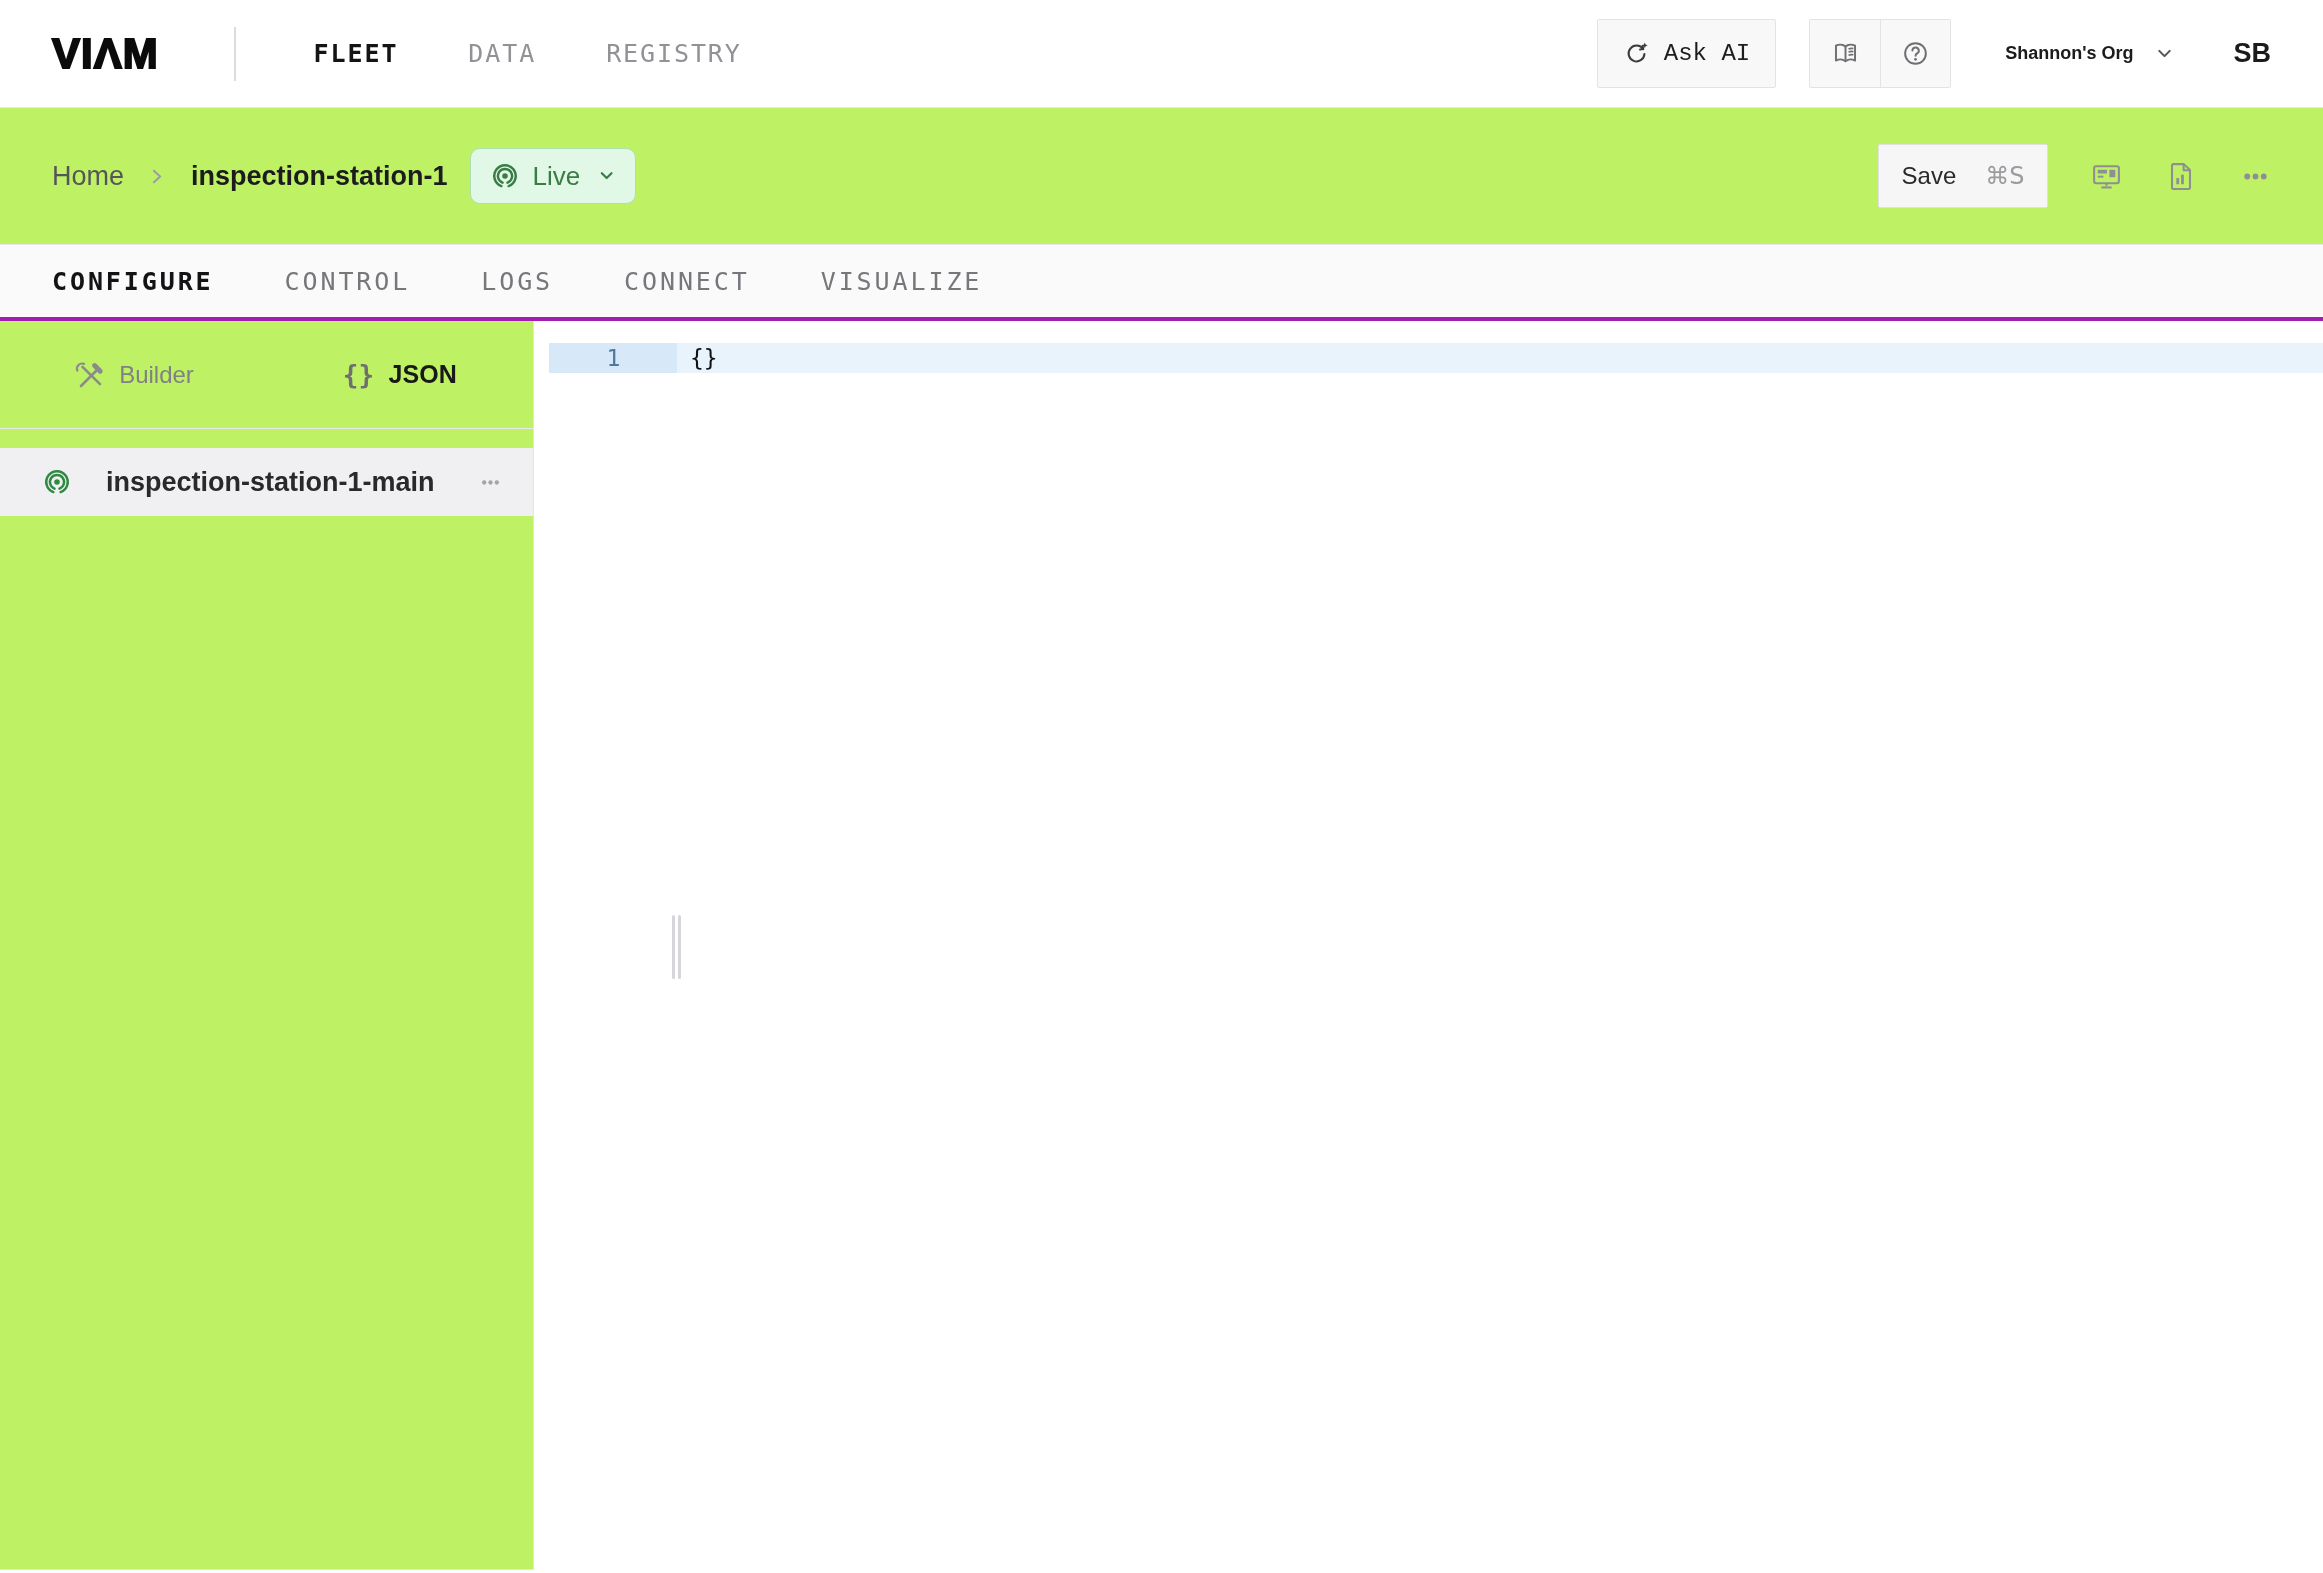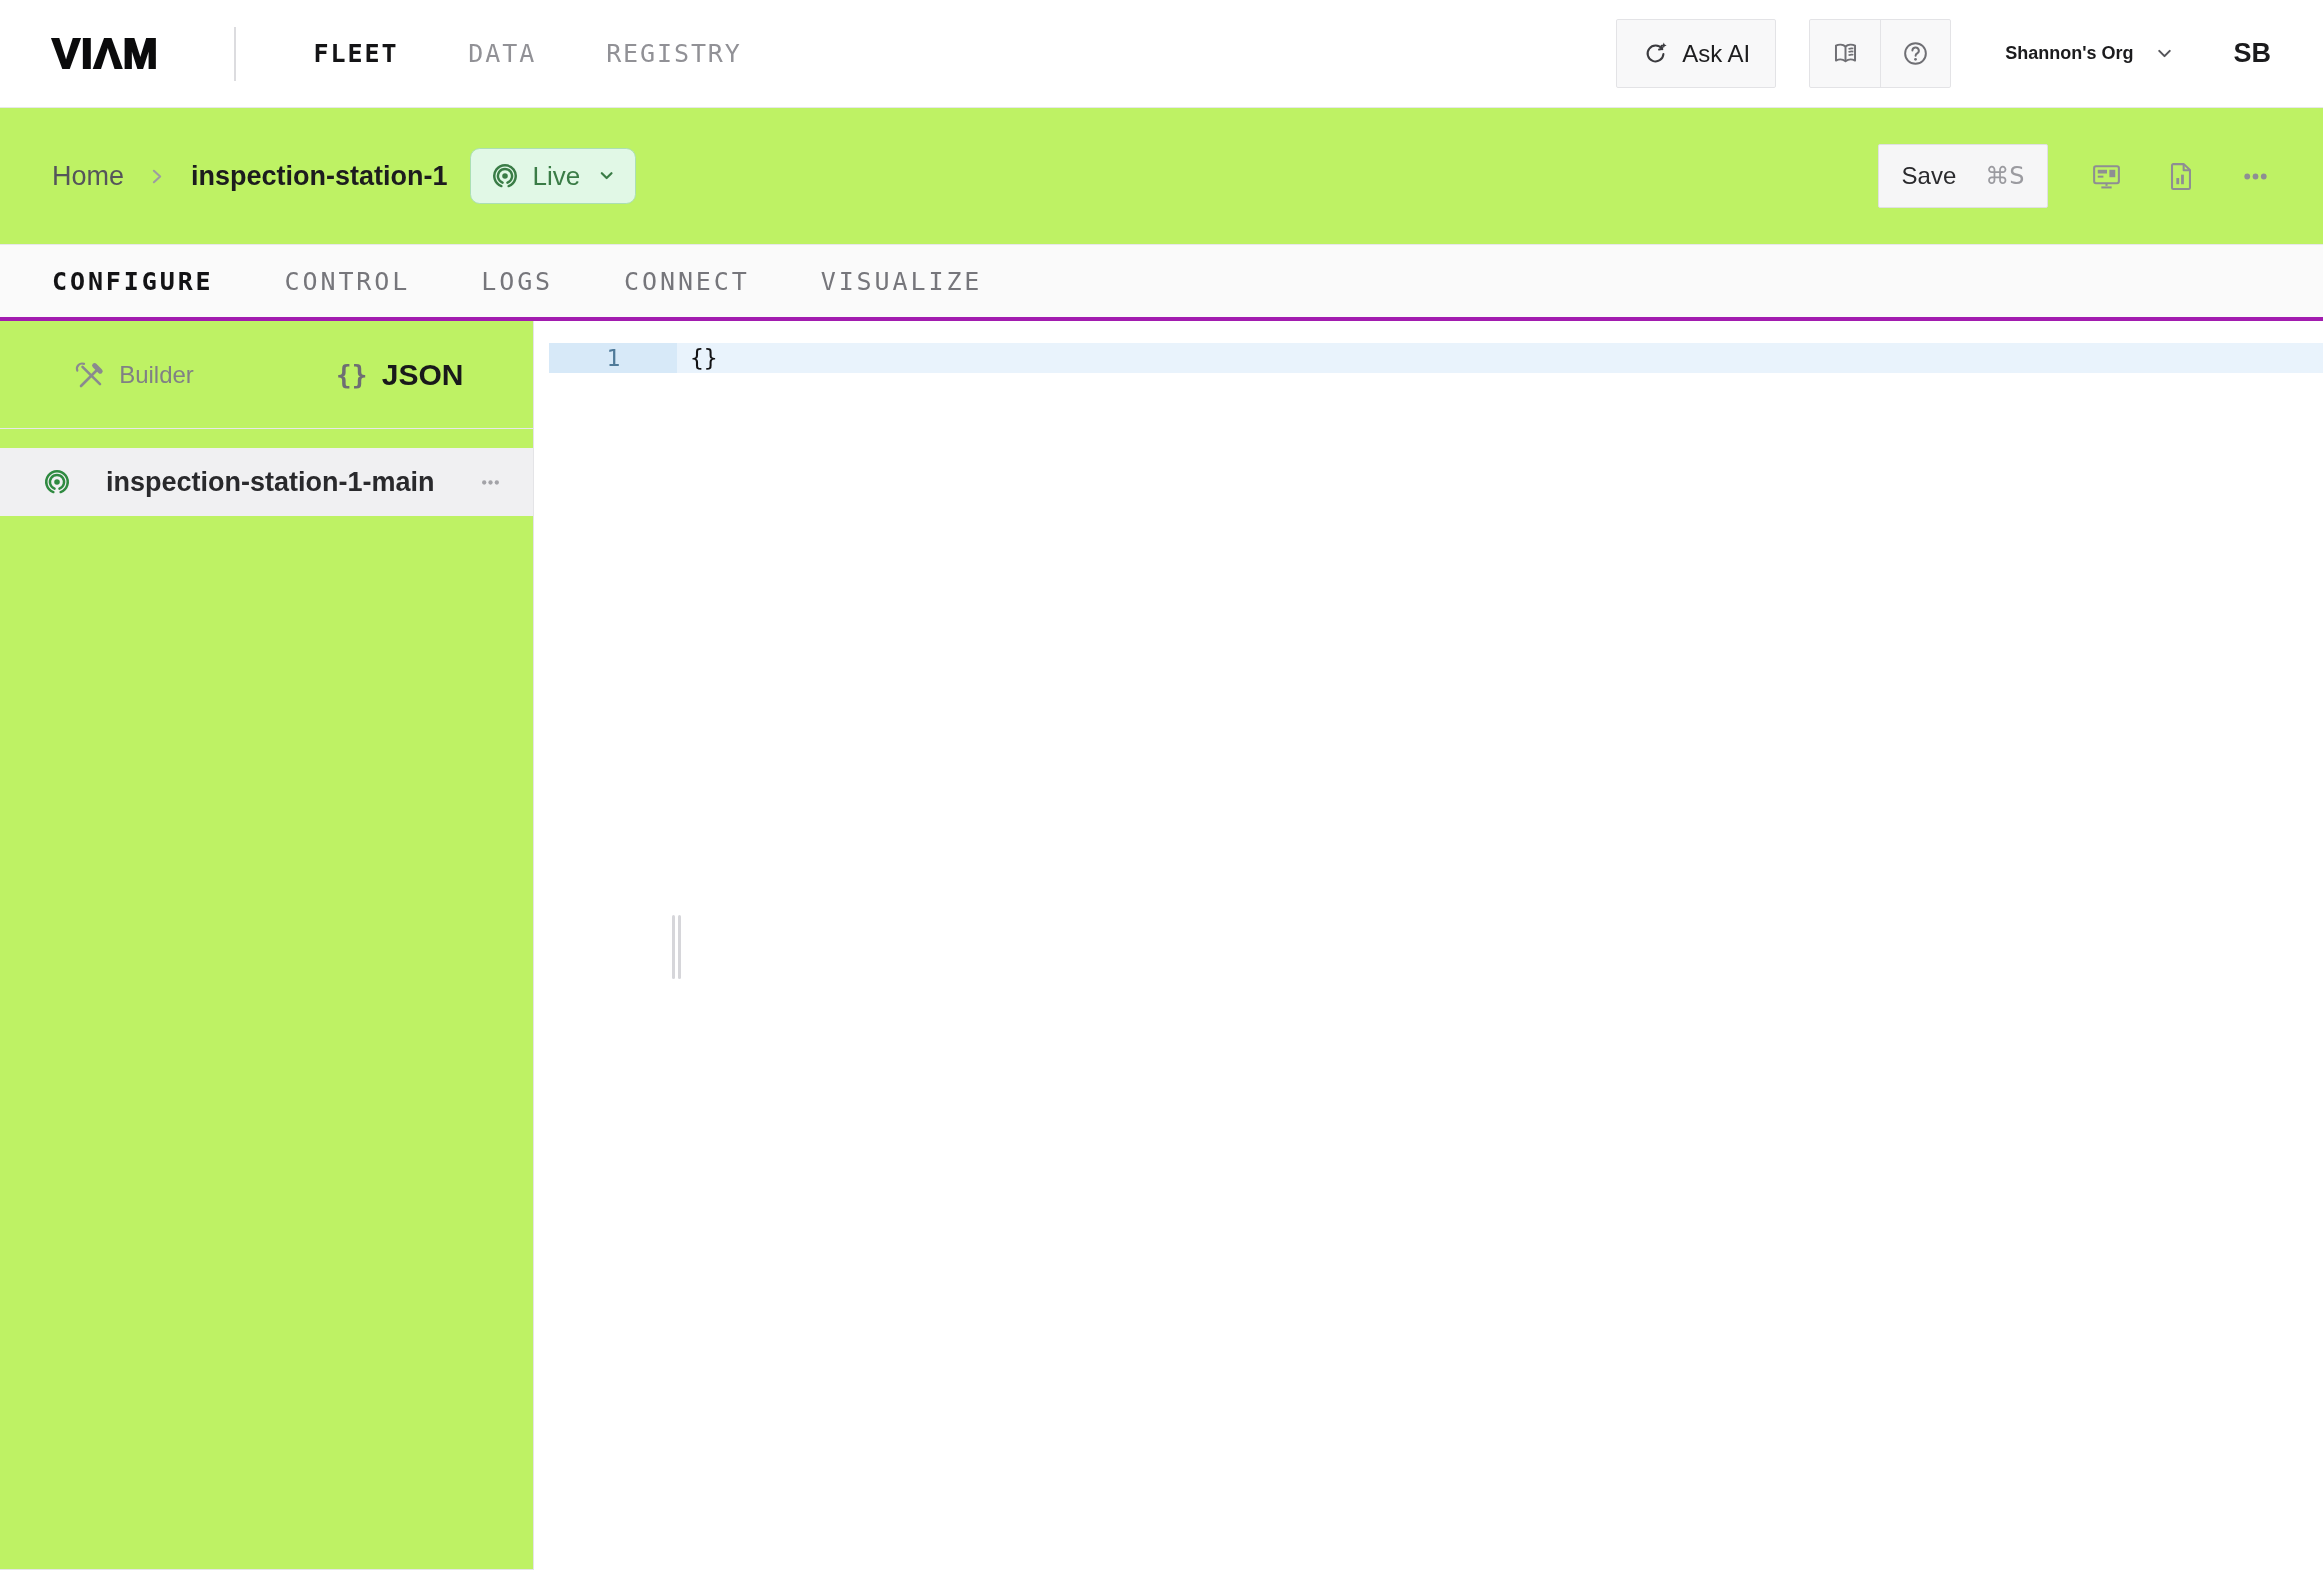--- a/index.html
+++ b/index.html
@@ -25,21 +25,21 @@
     font-family:"DejaVu Sans Mono","Liberation Mono",monospace;
     font-size:25px; letter-spacing:1.9px;
   }
   .nav-link { color:#919196; cursor:pointer; }
   .nav-link.active { color:#141416; font-weight:bold; }
 
   .ask-ai {
     margin-left:auto; height:69px; padding:0 25px;
     display:flex; align-items:center; gap:13.5px;
     background:#f8f8f9; border:1px solid #e3e3e6; border-radius:1.9px;
-    font-size:24px; color:#1d1d1f; cursor:pointer;
+    font-size:24px; color:#1d1d1f; cursor:pointer;font-family:Liberation Mono, monospace;
   }
   .docs-group {
     margin-left:33px; height:69px; display:flex;
     background:#f8f8f9; border:1px solid #e3e3e6; border-radius:1.9px;
   }
   .docs-cell { width:70px; display:flex; align-items:center; justify-content:center; color:#6f6f74; cursor:pointer; }
   .docs-cell + .docs-cell { border-left:1px solid #e3e3e6; }
   .org { margin-left:54px; display:flex; align-items:center; gap:21px; cursor:pointer; }
   .org-name { font-size:18px; font-weight:bold; color:#1b1b1d; }
   .org .chev { color:#55555a; }
@@ -82,21 +82,21 @@
   .main { display:flex; height:1252px; position:relative; }
   .left-panel {
     width:534px; background:#bef264; height:1249px;
     border-right:1px solid #e4e4e7; border-bottom:1px solid #e4e4e7;
   }
   .mode-toggle { height:108px; border-bottom:1px solid #e7e7ea; display:flex; }
   .mode-half { flex:1; display:flex; align-items:center; justify-content:center; gap:14.5px; cursor:pointer; }
   .builder-icon { color:#8a8a8f; }
   .builder-label { font-size:24px; color:#808085; }
   .json-braces { font-family:"DejaVu Sans Mono","Liberation Mono",monospace; font-size:26px; font-weight:bold; color:#6e6e73; }
-  .json-label { font-size:30px; font-weight:bold; color:#19191b; }
+  .json-label { font-size:25px; font-weight:bold; color:#19191b; }
 
   .machine-row {
     margin-top:19.3px; height:68px; background:#f0f0f2;
     display:flex; align-items:center; padding:0 29px 0 42px; gap:34px; cursor:pointer;
   }
   .part-icon { color:var(--part_icon_green,#2f8a41); display:flex; }
   .machine-row-label { font-size:27px; font-weight:bold; color:#29292c; flex:1; }
   .row-dots { color:#a3a3a8; display:flex; }
 
   .splitter {

